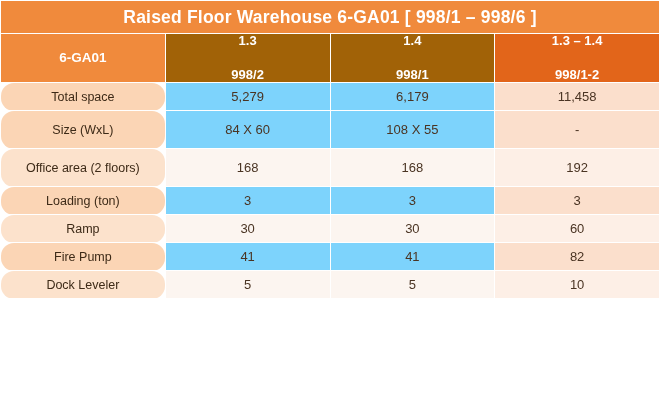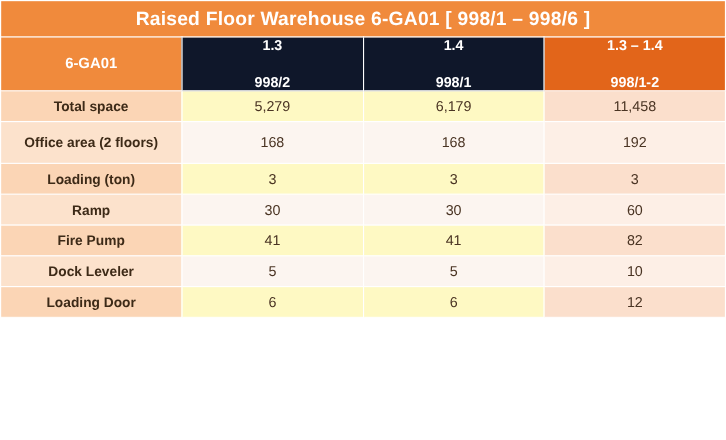--- a/index.html
+++ b/index.html
@@ -50,45 +50,46 @@
     color: #ffffff;
     font-weight: bold;
     font-size: 13px;
     line-height: 14px;
   }
   .hdr-label {
     background: #F08A3C;
     font-size: 13.5px;
   }
   .hdr-col {
-    background: #0f172a;
+    background: #a16207;
   }
   .hdr-col.accent {
     background: #E2651A;
   }
   .hdr-line1 { display: block; }
   .hdr-line2 { display: block; margin-top: 20px; }
 
   
   .row-label {
     background: #FBD5B5;
     color: #3d2a17;
-    font-weight: bold;
+    font-weight: normal;
     font-size: 12.5px;
     width: 206px;
+    border-radius: 13px;
   }
   .row-label.alt {
     background: #FCE2CC;
   }
 
   
   .val {
     color: #4a3423;
     font-size: 13px;
-    background: #fef9c3;
+    background: #7dd3fc;
   }
   .val.alt {
     background: #FCF5F0;
   }
   .val.last {
     background: #FBDFCC;
     margin-left: 17px;
   }
   .val.last.alt {
     background: #FDEFE6;
@@ -127,20 +128,26 @@
         </td>
       </tr>
 
       <tr class="body-row">
         <td class="row-label">Total space</td>
         <td class="val">5,279</td>
         <td class="val">6,179</td>
         <td class="val last">11,458</td>
       </tr>
       <tr class="body-row tall">
+        <td class="row-label">Size (WxL)</td>
+        <td class="val">84 X 60</td>
+        <td class="val">108 X 55</td>
+        <td class="val last">-</td>
+      </tr>
+      <tr class="body-row tall">
         <td class="row-label alt">Office area (2 floors)</td>
         <td class="val alt">168</td>
         <td class="val alt">168</td>
         <td class="val last alt">192</td>
       </tr>
       <tr class="body-row">
         <td class="row-label">Loading (ton)</td>
         <td class="val">3</td>
         <td class="val">3</td>
         <td class="val last">3</td>
@@ -156,22 +163,16 @@
         <td class="val">41</td>
         <td class="val">41</td>
         <td class="val last">82</td>
       </tr>
       <tr class="body-row">
         <td class="row-label alt">Dock Leveler</td>
         <td class="val alt">5</td>
         <td class="val alt">5</td>
         <td class="val last alt">10</td>
       </tr>
-      <tr class="body-row">
-        <td class="row-label">Loading Door</td>
-        <td class="val">6</td>
-        <td class="val">6</td>
-        <td class="val last">12</td>
-      </tr>
     </tbody>
   </table>
   <div class="bottom-strip"></div>
 </div>
 
 </body></html>

